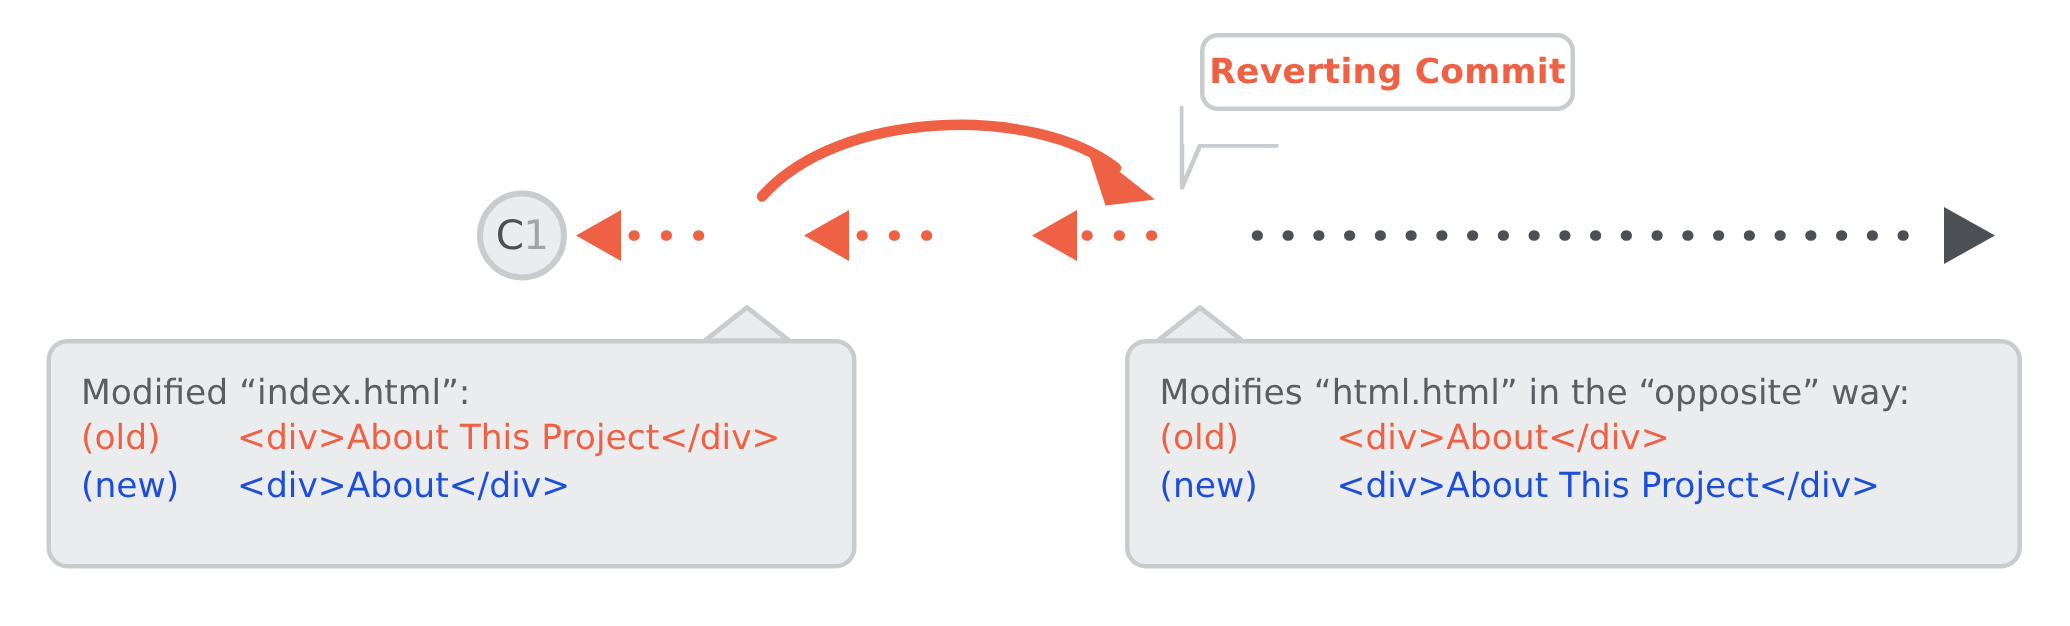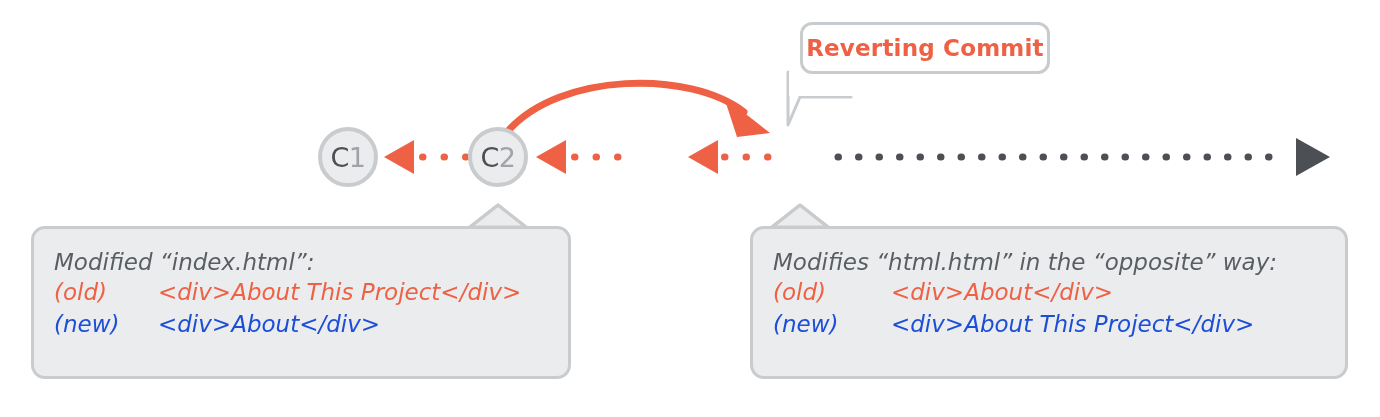--- a/index.html
+++ b/index.html
@@ -56,21 +56,20 @@
   .callout {
     position: absolute;
     background: #ebecee;
     border: 3px solid #c9ccce;
     border-radius: 14px;
     box-sizing: border-box;
     z-index: 4;
   }
   .callout-inner {
     padding: 18px 20px 16px 20px;
-    font-style: italic;
   }
   .callout-title {
     font-family: "DejaVu Sans", sans-serif;
     font-size: 23px;
     color: #5a5e63;
     line-height: 1.32;
     white-space: nowrap;
   }
   .diff-row {
     display: flex;
@@ -163,25 +162,20 @@
   <div class="bubble" style="left:800px; top:22px; width:250px; height:52px;">
     <span class="bubble-label">Reverting Commit</span>
   </div>
 
   <div class="commit-node" style="left:318px; top:127px;">
     <span class="commit-label">
       <span class="c-letter">C</span><span class="c-num">1</span>
     </span>
   </div>
 
-  <div class="commit-node" style="left:468px; top:127px;">
-    <span class="commit-label">
-      <span class="c-letter">C</span><span class="c-num">2</span>
-    </span>
-  </div>
 
 
 
   <div class="callout callout-left" style="left:31px; top:226px; width:540px; height:153px;">
     <div class="callout-inner">
       <div class="callout-title">Modified “index.html”:</div>
       <div class="diff-row old">
         <span class="diff-tag">(old)</span>
         <span class="diff-code">&lt;div&gt;About This Project&lt;/div&gt;</span>
       </div>

